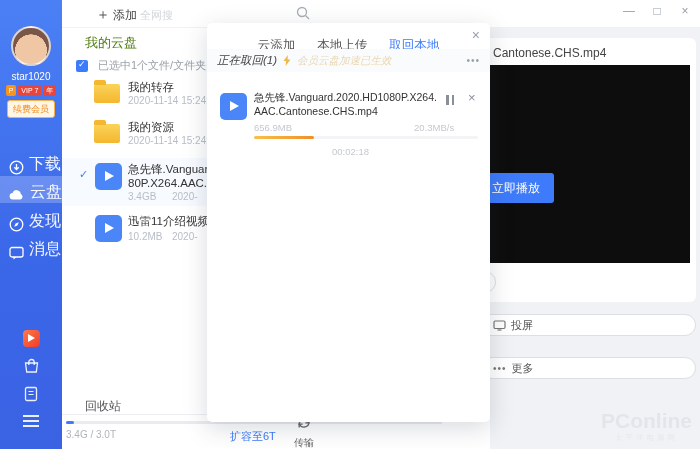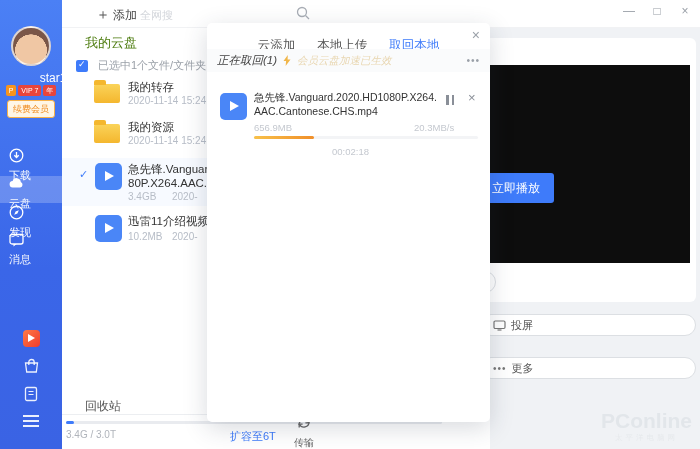--- a/index.html
+++ b/index.html
@@ -6,29 +6,29 @@
   html,body { width:700px; height:449px; overflow:hidden; background:#fff;
     font-family:"Liberation Sans", sans-serif; }
   body { position:relative; }
 
   
   .sidebar { position:absolute; left:0; top:0; width:62px; height:449px;
     background:linear-gradient(180deg,#4b80f5 0%,#3a66e8 60%,#3a63e4 100%); z-index:3; }
   .avatar { position:absolute; left:11px; top:26px; width:40px; height:40px; border-radius:50%;
     background:radial-gradient(circle at 50% 62%, #f0c7a4 0 55%, #7a5648 56% 100%);
     border:2px solid rgba(255,255,255,.75); }
-  .username { position:absolute; top:71px; width:62px; text-align:center; color:#fff; font-size:12px;margin-left:32px; }
+  .username { position:absolute; top:71px; width:62px; text-align:center; color:#fff; font-size:10px; }
   .badges { position:absolute; top:85px; width:62px; display:flex; justify-content:center; gap:2px; }
   .badge { height:11px; border-radius:2px; color:#fff; font-size:7px; line-height:11px; padding:0 3px; }
   .badge.orange { background:#f7941d; }
   .badge.red { background:#e8453c; }
   .renew-btn { position:absolute; left:7px; top:100px; width:48px; height:18px; background:#fff6e6;
     border:1px solid #f6b14a; border-radius:3px; color:#f08c1f; font-size:9px; line-height:16px; text-align:center; cursor:pointer; }
-  .side-item { position:absolute; left:0; width:62px; height:27px; display:flex; align-items:flex-start;
-    padding-left:9px; gap:5px; color:rgba(255,255,255,.95); font-size:11px; cursor:pointer;flex-direction:column; }
+  .side-item { position:absolute; left:0; width:62px; height:27px; display:flex; align-items:flex-end;
+    padding-left:9px; gap:5px; color:rgba(255,255,255,.95); font-size:16px; cursor:pointer; }
   .side-item.active { background:rgba(255,255,255,.22); }
   .side-item svg { flex:0 0 auto; }
   .side-bottom { position:absolute; left:0; width:62px; display:flex; justify-content:center; cursor:pointer; }
   .promo { width:17px; height:17px; border-radius:4px; background:linear-gradient(135deg,#ff7a45,#ef3b2d); position:relative; }
   .promo::after { content:""; position:absolute; left:5px; top:4px; width:0; height:0;
     border-left:7px solid #fff; border-top:4px solid transparent; border-bottom:4px solid transparent; }
   .hamburger { width:16px; height:12px; border-top:2px solid rgba(255,255,255,.9);
     border-bottom:2px solid rgba(255,255,255,.9); position:relative; }
   .hamburger::after { content:""; position:absolute; left:0; top:3px; width:16px; height:2px; background:rgba(255,255,255,.9); }
 
@@ -192,20 +192,21 @@
   </div>
   <div class="win-controls">
     <span>—</span>
     <span>□</span>
     <span>×</span>
   </div>
 </header>
 
 <div class="right-bg"></div>
 <section class="player-card">
+  <div class="player-title">Cantonese.CHS.mp4</div>
   <div class="video-box">
     <div class="play-now">立即播放</div>
   </div>
   <div class="pc-actions">
     <div class="pill-btn partial"></div>
     <div class="pill-btn">
       <svg width="13" height="11" viewBox="0 0 13 11">
         <rect x="1" y="1" width="11" height="7.5" rx="1.2" fill="none" stroke="#777" stroke-width="1.2"></rect>
         <path d="M4.5 10h4" stroke="#777" stroke-width="1.2"></path>
       </svg>

